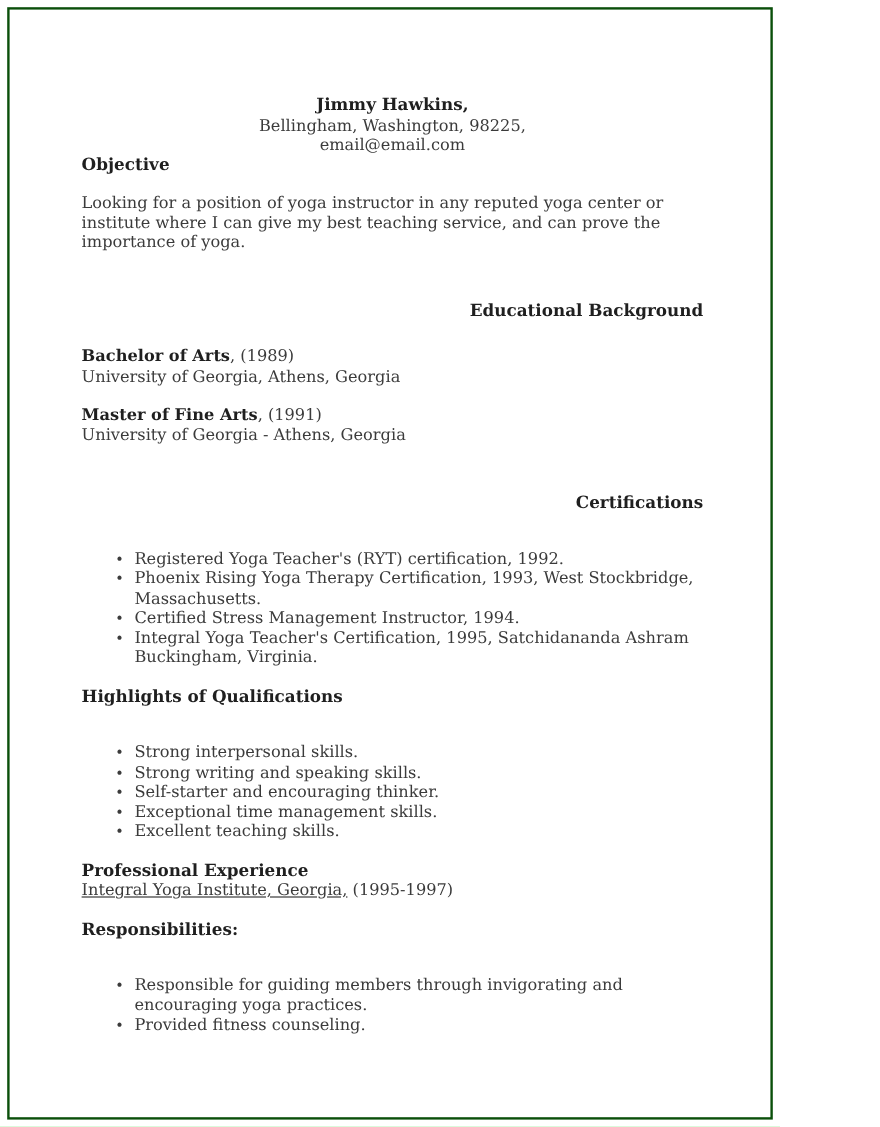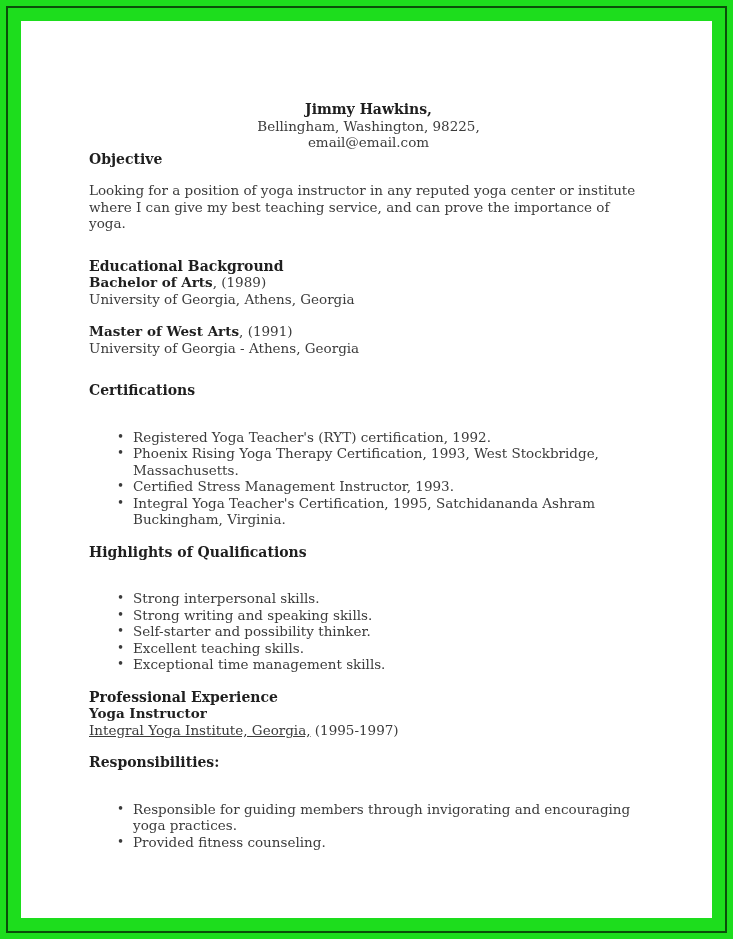--- a/index.html
+++ b/index.html
@@ -4,23 +4,22 @@
 <style>
   * { margin:0; padding:0; box-sizing:border-box; }
   html,body { width:733px; height:939px; }
   body {
     font-family:"DejaVu Serif","Liberation Serif",serif;
     overflow:hidden;
     background:#ffffff;
   }
   .frame {
     position:relative;
-    width:733px; height:939px;
+    width:650px; height:939px;
     background:var(--frame_green,#1ddd1d);
-    padding:21px;
   }
   .frame-line {
     position:absolute; inset:6px;
     border:2px solid var(--frame_line,#0a4f0a);
     pointer-events:none;
   }
   .page {
     width:100%; height:100%;
     background:#ffffff;
     overflow:hidden;
@@ -33,23 +32,23 @@
   }
   .header-block { text-align:center; }
   .name { font-weight:700; color:var(--heading,#1f1f1f); font-size:14px; }
   .section-title {
     font-weight:700;
     color:var(--heading,#1f1f1f);
     font-size:14px;
   }
   .mt-obj { }
   .body-text { margin-top:15px; max-width:560px; }
-  .mt-lg { margin-top:26px; }
+  .mt-lg { margin-top:40px;text-align:right; }
   .mt-md { margin-top:16px; }
-  .mt-sm { margin-top:0; }
+  .mt-sm { margin-top:22px; }
   .bold { font-weight:700; color:var(--heading,#1f1f1f); }
   .bullets {
     list-style:none;
     margin-top:30px;
     padding-left:44px;
     max-width:560px;
   }
   .bullets li { position:relative; }
   .bullets li::before {
     content:"\2022";
@@ -77,44 +76,43 @@
       <p class="body-text">Looking for a position of yoga instructor in any reputed yoga center or institute where I can give my best teaching service, and can prove the importance of yoga.</p>
 
       <div class="section-title mt-lg">Educational Background</div>
 
       <div class="mt-sm">
         <span class="bold">Bachelor of Arts</span><span>, (1989)</span>
       </div>
       <div>University of Georgia, Athens, Georgia</div>
 
       <div class="mt-md">
-        <span class="bold">Master of West Arts</span><span>, (1991)</span>
+        <span class="bold">Master of Fine Arts</span><span>, (1991)</span>
       </div>
       <div>University of Georgia - Athens, Georgia</div>
 
       <div class="section-title mt-lg">Certifications</div>
       <ul class="bullets">
         <li>Registered Yoga Teacher's (RYT) certification, 1992.</li>
         <li>Phoenix Rising Yoga Therapy Certification, 1993, West Stockbridge, Massachusetts.</li>
-        <li>Certified Stress Management Instructor, 1993.</li>
+        <li>Certified Stress Management Instructor, 1994.</li>
         <li>Integral Yoga Teacher's Certification, 1995, Satchidananda Ashram Buckingham, Virginia.</li>
       </ul>
 
       <div class="section-title mt-md">Highlights of Qualifications</div>
       <ul class="bullets">
         <li>Strong interpersonal skills.</li>
         <li>Strong writing and speaking skills.</li>
-        <li>Self-starter and possibility thinker.</li>
+        <li>Self-starter and encouraging thinker.</li>
+        <li>Exceptional time management skills.</li>
         <li>Excellent teaching skills.</li>
-        <li>Exceptional time management skills.</li>
       </ul>
 
       <div class="section-title mt-md">Professional Experience</div>
 
-      <div class="bold mt-sm">Yoga Instructor</div>
       <div>
         <span class="underlined">Integral Yoga Institute, Georgia,</span><span> (1995-1997)</span>
       </div>
 
       <div class="section-title mt-md">Responsibilities:</div>
       <ul class="bullets">
         <li>Responsible for guiding members through invigorating and encouraging yoga practices.</li>
         <li>Provided fitness counseling.</li>
       </ul>
 

